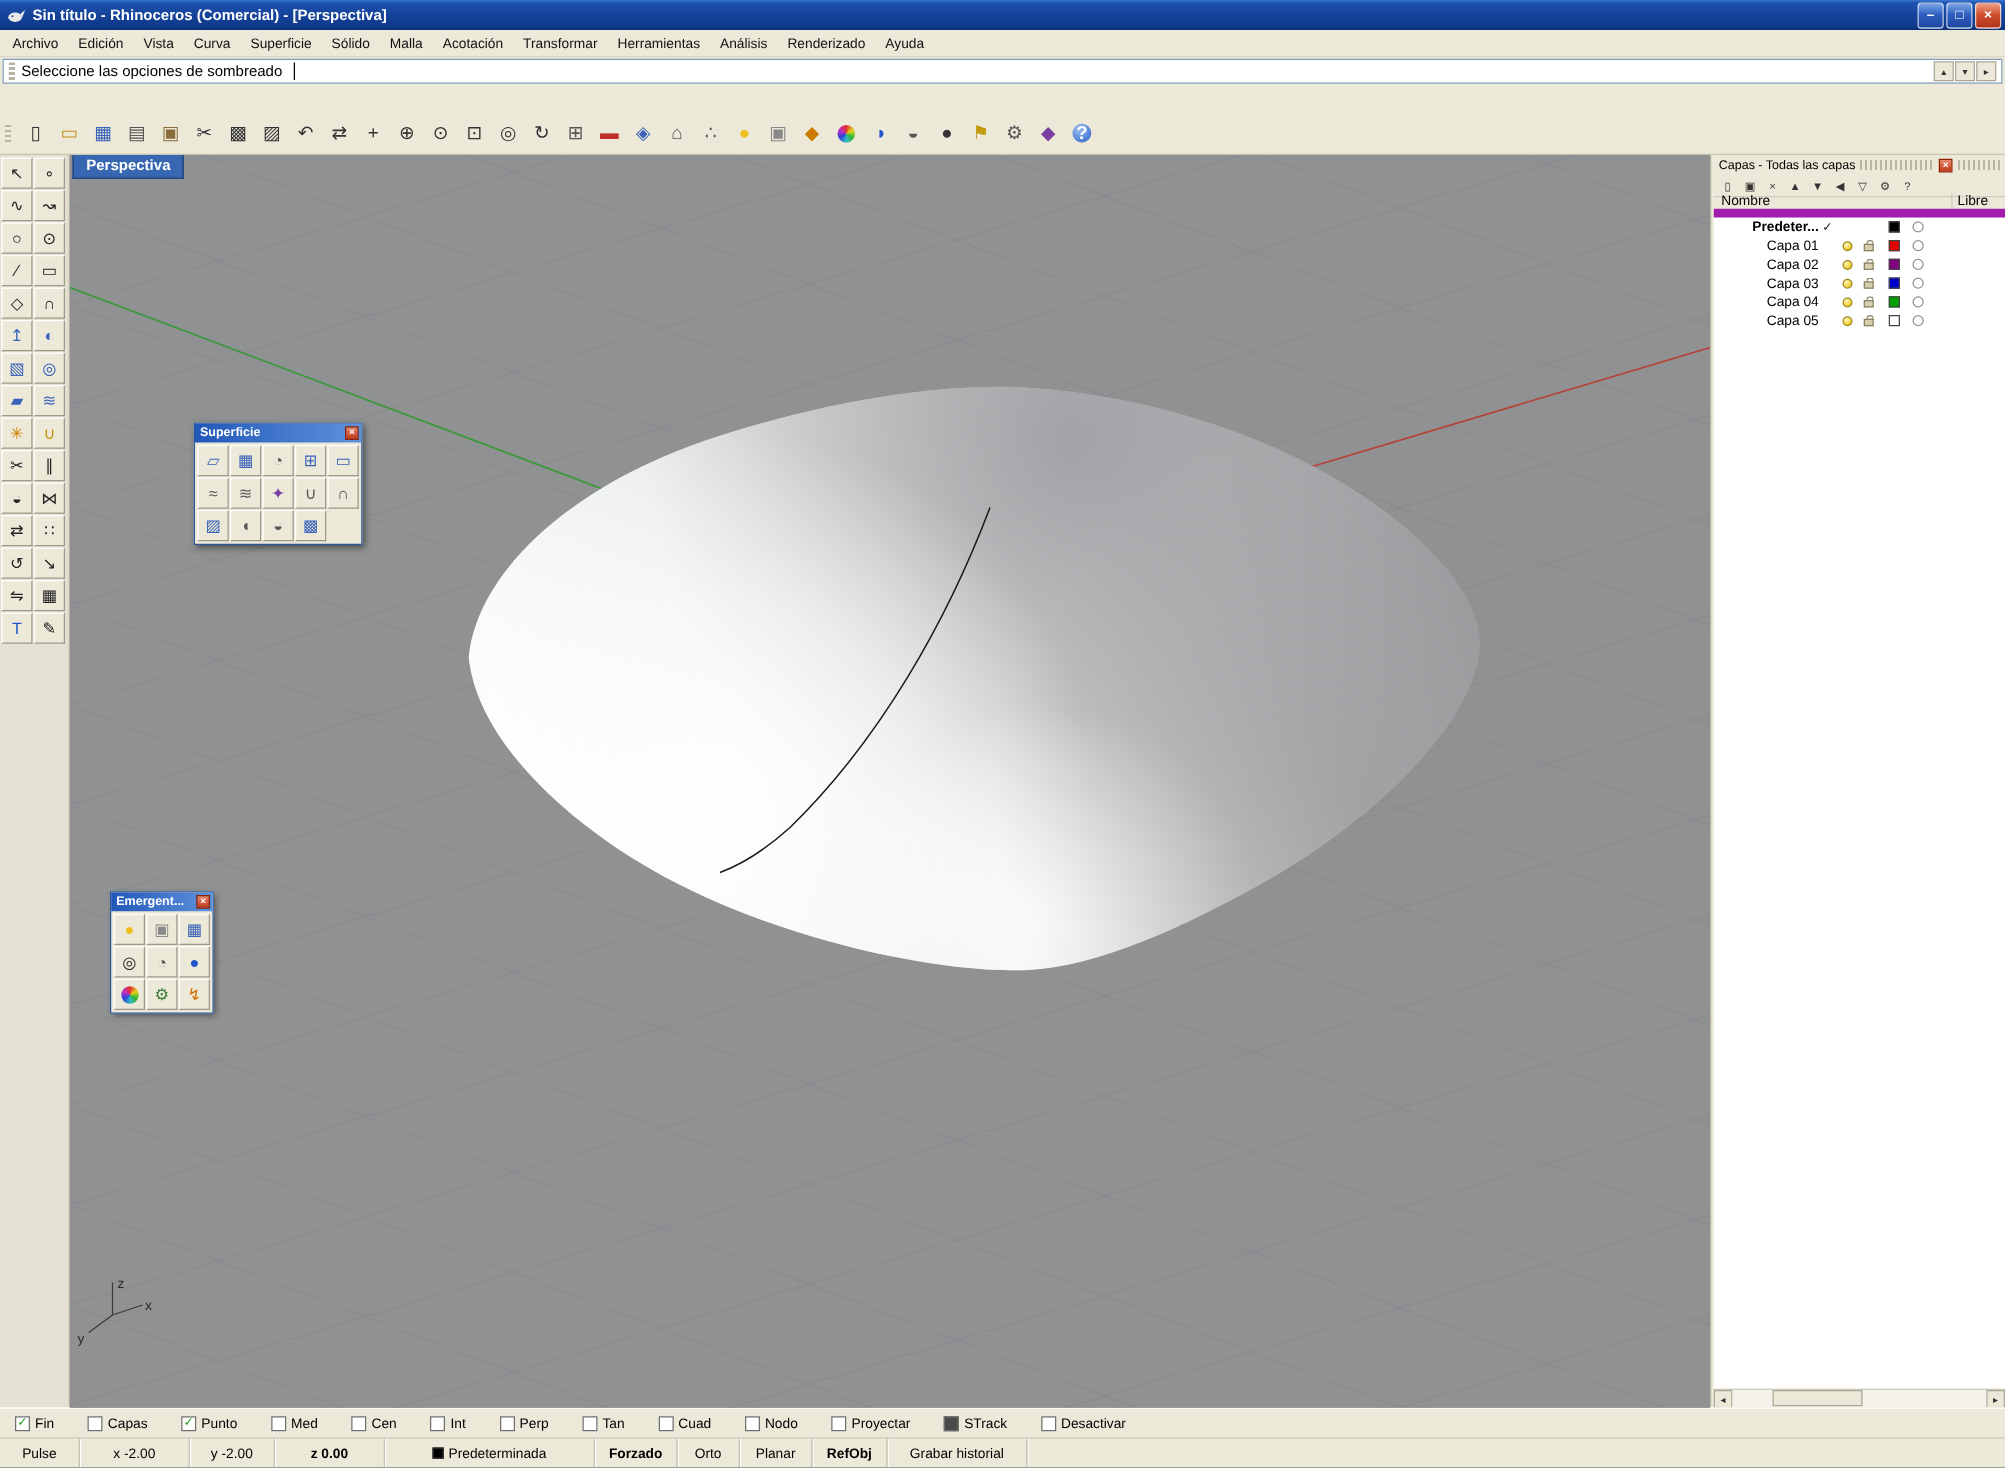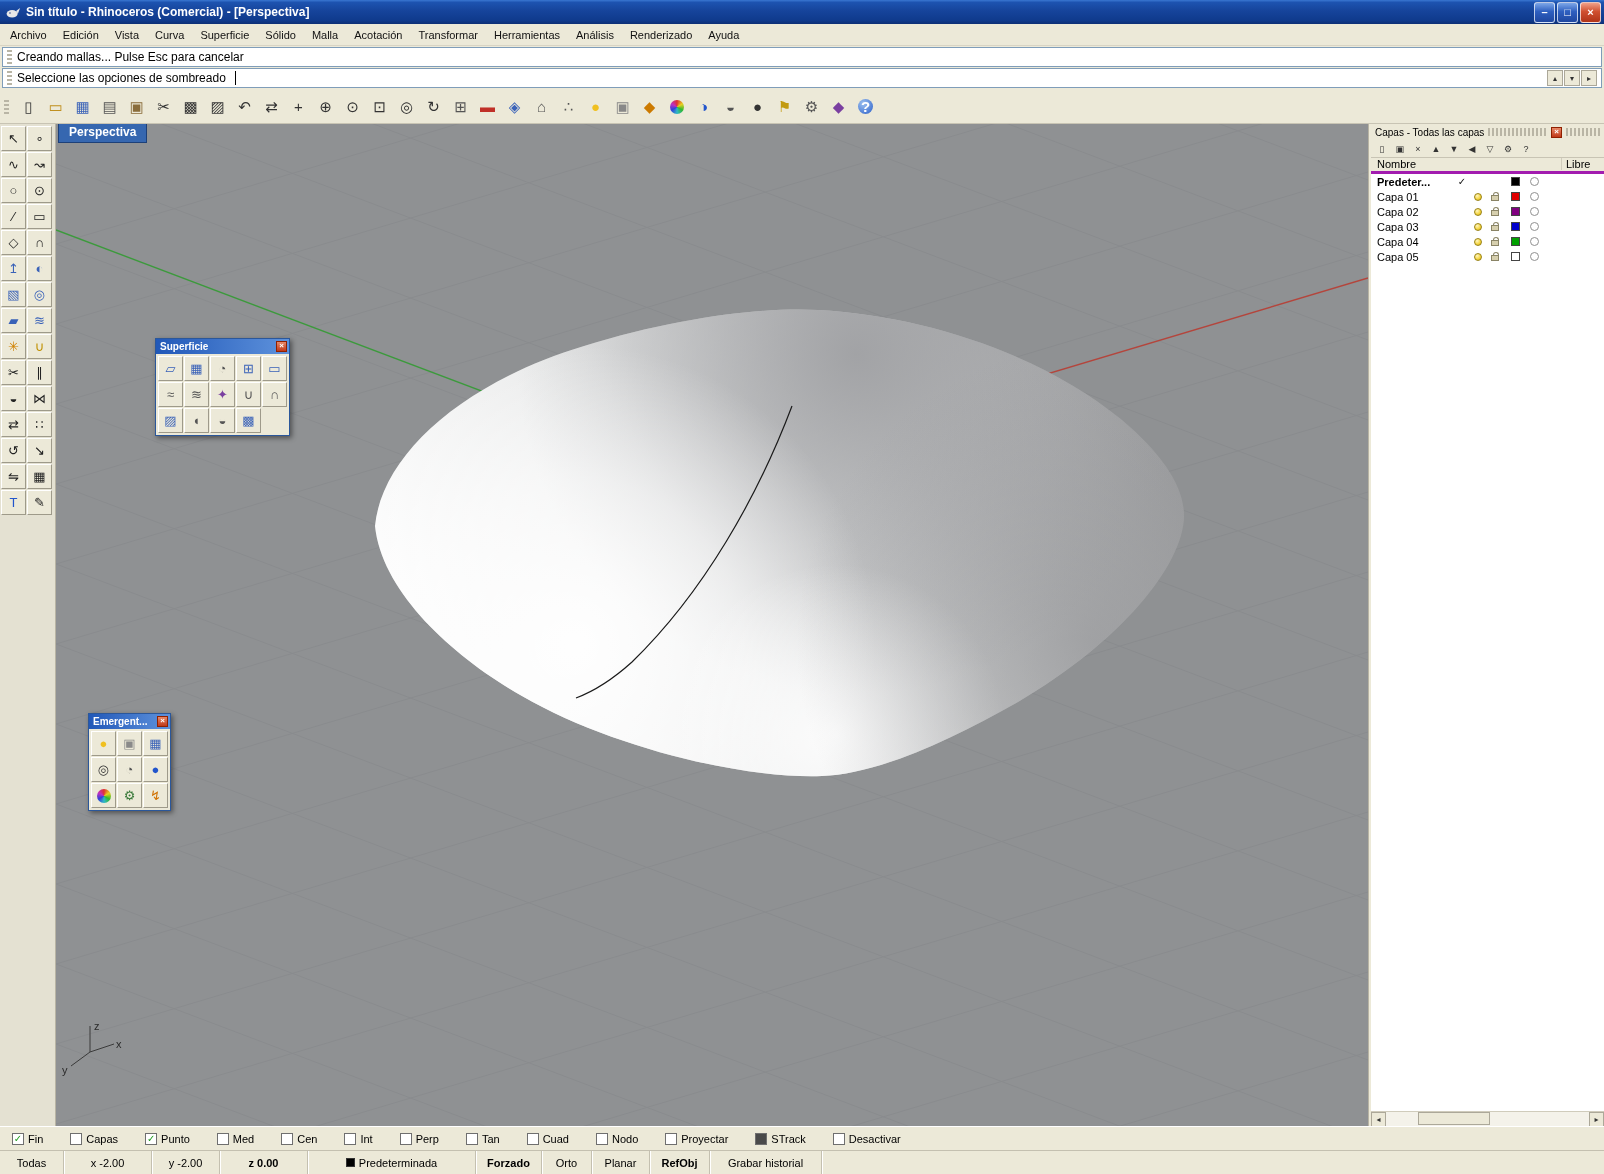--- a/index.html
+++ b/index.html
@@ -63,25 +63,25 @@
   .pal-eme .pal-body { grid-template-columns: repeat(3,25px); }
 
   
   .splitter { width: 3px; flex: 0 0 3px; background: #ECE9D8; border-left: 1px solid #B8B4A4; }
   .panel { width: 233px; flex: 0 0 233px; background: #fff; display: flex; flex-direction: column; }
   .panel-header { height: 16px; flex: 0 0 16px; background: #ECE9D8; display: flex; align-items: center; gap: 4px; padding: 0 4px; font-size: 10px; }
   .dots { flex: 1; height: 8px; background: repeating-linear-gradient(90deg,#B9B5A5 0 2px,transparent 2px 4px); }
   .dots.small { flex: 0 0 34px; }
   .panel-toolbar { height: 18px; flex: 0 0 18px; background: #ECE9D8; display: flex; align-items: center; gap: 2px; padding: 0 3px; border-bottom: 1px solid #C8C4B4; }
   .pbtn { width: 16px; height: 16px; font-size: 9px; display: flex; align-items: center; justify-content: center; background: transparent; border: 1px solid transparent; color: #333; }
-  .panel-cols { height: 16px; flex: 0 0 16px; display: flex; align-items: flex-start; background: #ECE9D8; border-bottom: 3px solid #a21caf; }
+  .panel-cols { height: 16px; flex: 0 0 16px; display: flex; align-items: flex-end; background: #ECE9D8; border-bottom: 7px solid #a21caf; }
   .col-name { flex: 1; padding-left: 6px; border-right: 1px solid #D0CCBC; }
   .col-free { width: 42px; padding-left: 4px; overflow: hidden; white-space: nowrap; }
   .layer-row { height: 15px; flex: 0 0 15px; display: flex; align-items: center; padding-left: 6px; }
-  .lr-name { width: 78px; overflow: hidden; white-space: nowrap; }
+  .lr-name { width: 78px; overflow: hidden; white-space: nowrap; text-align: right; }
   .lr-check { width: 14px; text-align: center; font-size: 10px; color: #111; }
   .lr-bulbwrap, .lr-lockwrap { width: 17px; display: flex; justify-content: center; }
   .bulb { width: 8px; height: 8px; border-radius: 50%; border: 1px solid #9A8418;
     background: radial-gradient(circle at 35% 30%,#FFF6C0,#F4D33C 60%,#C9A416); }
   .lock { width: 8px; height: 6px; background: #D6CFAE; border: 1px solid #8A8466; position: relative; margin-top: 3px; }
   .lock::before { content: ""; position: absolute; top: -4px; left: 1px; width: 4px; height: 3px;
     border: 1px solid #8A8466; border-bottom: none; border-radius: 3px 3px 0 0; }
   .lr-swatch { width: 9px; height: 9px; border: 1px solid #444; margin: 0 4px 0 8px; }
   .lr-circle { width: 9px; height: 9px; border: 1px solid #909090; border-radius: 50%; margin-left: 6px; background: #fff; }
   .panel-fill { flex: 1 1 auto; }
@@ -139,24 +139,20 @@
       <span class="menu-item">Malla</span>
       <span class="menu-item">Acotación</span>
       <span class="menu-item">Transformar</span>
       <span class="menu-item">Herramientas</span>
       <span class="menu-item">Análisis</span>
       <span class="menu-item">Renderizado</span>
       <span class="menu-item">Ayuda</span>
     </div>
 
   <div class="cmdbox">
-    <div class="cmdline">
-      <span class="grip"></span>
-      <span>Creando mallas... Pulse Esc para cancelar</span>
-    </div>
     <div class="cmdline">
       <span class="grip"></span>
       <span class="prompt-label">Seleccione las opciones de sombreado</span>
       <span class="caret"></span>
       <span class="cmd-btns">
           <button class="cmdbtn">▴</button>
           <button class="cmdbtn">▾</button>
           <button class="cmdbtn">▸</button>
         </span>
     </div>
@@ -697,21 +693,21 @@
       <span class="osnap-item">
       <span class="oscheck" style="background: rgb(255, 255, 255);"></span>
       <span>Desactivar</span>
     </span>
     </div>
 
   <div class="statusbar">
     <span style="display:flex">
         <span class="pane">
 
-        <span style="font-weight: normal;">Todas</span>
+        <span style="font-weight: normal;">Pulse</span>
       </span>
         <span class="pane">
 
         <span style="font-weight: normal;">x -2.00</span>
       </span>
         <span class="pane">
 
         <span style="font-weight: normal;">y -2.00</span>
       </span>
         <span class="pane">

